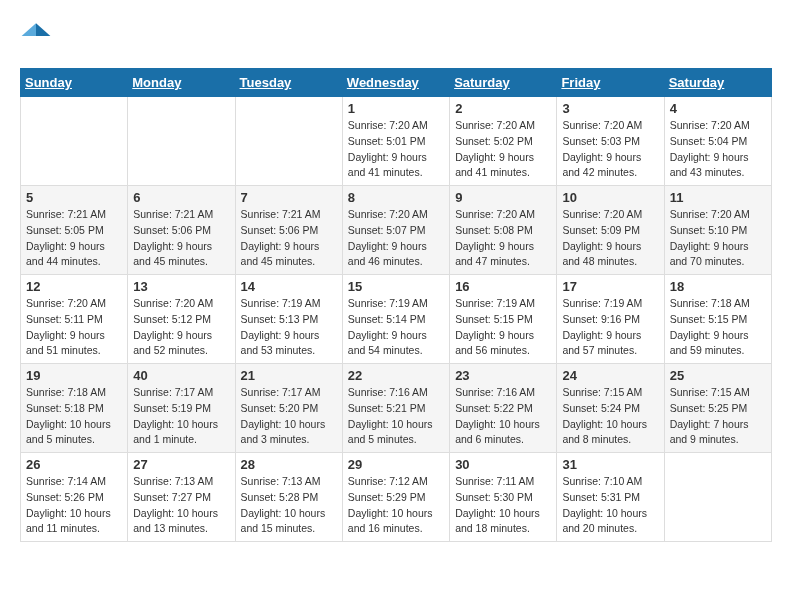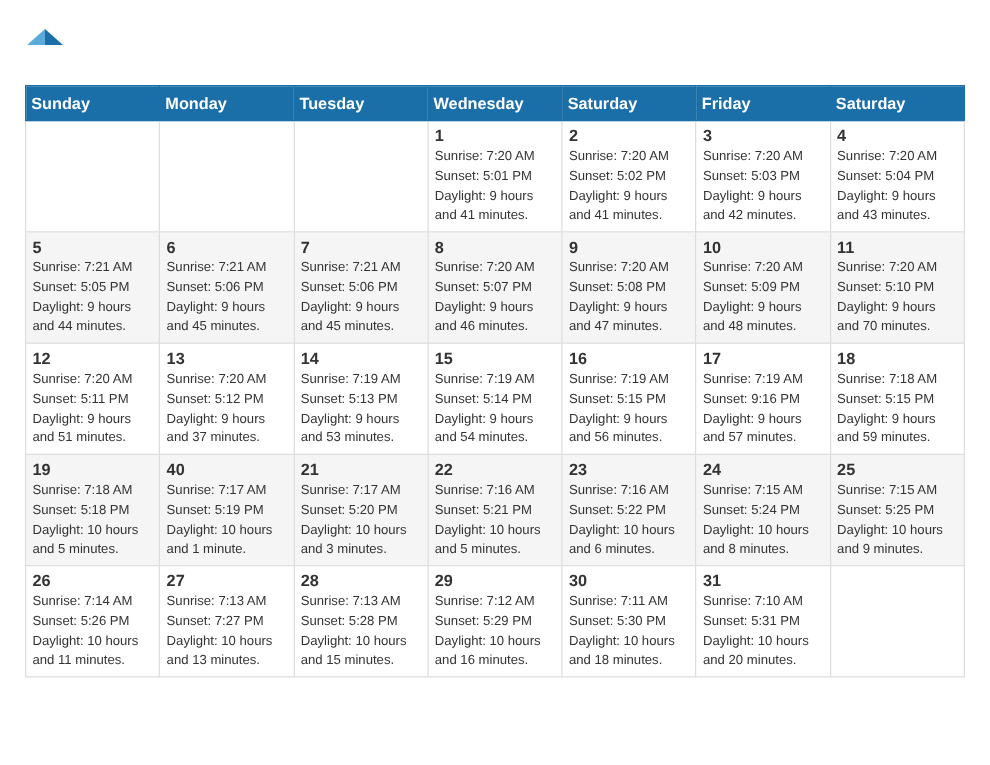--- a/index.html
+++ b/index.html
@@ -58,20 +58,21 @@
       border: 1px solid #ccc;
     }
     .calendar th {
       background-color: #1a6fa8;
       color: #fff;
       font-size: 13px;
       font-weight: bold;
       padding: 6px 4px;
       text-align: left;
       border: 1px solid #1a6fa8;
+      text-decoration: underline;
     }
     .calendar td {
       vertical-align: top;
       padding: 4px 5px;
       border: 1px solid #ddd;
       width: calc(100% / 7);
       min-height: 80px;
       font-size: 11px;
       color: #333;
       background: #fff;
@@ -229,21 +230,21 @@
           <span>Sunrise: 7:20 AM</span><br>
           <span>Sunset: 5:11 PM</span><br>
           <span>Daylight: 9 hours and 51 minutes.</span>
         </div>
       </td>
         <td>
         <span class="day-number">13</span>
         <div class="day-info">
           <span>Sunrise: 7:20 AM</span><br>
           <span>Sunset: 5:12 PM</span><br>
-          <span>Daylight: 9 hours and 37 minutes.</span>
+          <span>Daylight: 9 hours and 52 minutes.</span>
         </div>
       </td>
         <td>
         <span class="day-number">14</span>
         <div class="day-info">
           <span>Sunrise: 7:19 AM</span><br>
           <span>Sunset: 5:13 PM</span><br>
           <span>Daylight: 9 hours and 53 minutes.</span>
         </div>
       </td>
@@ -327,21 +328,21 @@
           <span>Sunrise: 7:15 AM</span><br>
           <span>Sunset: 5:24 PM</span><br>
           <span>Daylight: 10 hours and 8 minutes.</span>
         </div>
       </td>
         <td>
         <span class="day-number">25</span>
         <div class="day-info">
           <span>Sunrise: 7:15 AM</span><br>
           <span>Sunset: 5:25 PM</span><br>
-          <span>Daylight: 10 hours and 9 minutes.</span>
+          <span>Daylight: 7 hours and 9 minutes.</span>
         </div>
       </td>
       </tr>
       <tr>
         <td>
         <span class="day-number">26</span>
         <div class="day-info">
           <span>Sunrise: 7:14 AM</span><br>
           <span>Sunset: 5:26 PM</span><br>
           <span>Daylight: 10 hours and 11 minutes.</span>

